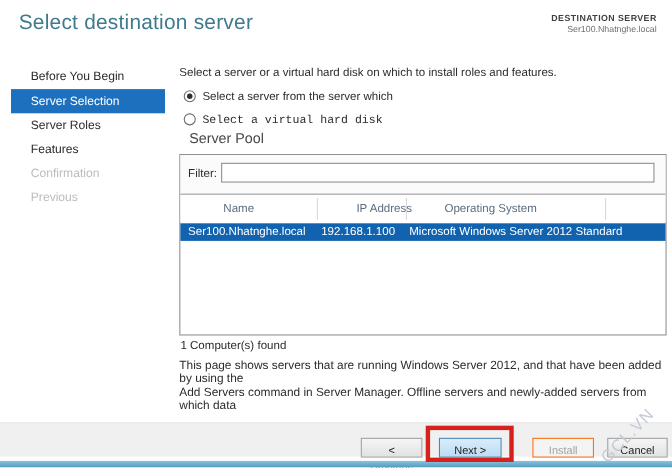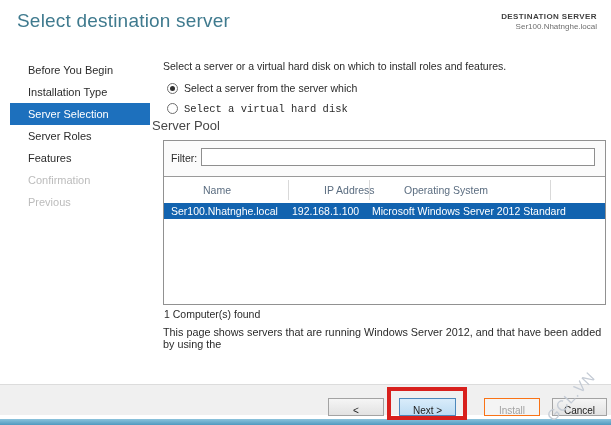--- a/index.html
+++ b/index.html
@@ -20,21 +20,21 @@
   .side-item.active{background:#1d70bd;color:#ffffff;}
   .side-item.disabled{color:#bcbcbc;}
   
   .intro{position:absolute;left:163px;top:60px;width:440px;font-size:10.5px;color:#2b2b2b;}
   .radio-row{position:absolute;left:167px;height:12px;font-size:10.5px;color:#2b2b2b;}
   .radio-row.r0{top:82px;}
   .radio-row.r1{top:103px;font-family:Liberation Mono, monospace;}
   .radio-dot{display:inline-block;width:9px;height:9px;border:1px solid #6e6e6e;border-radius:50%;
     background:#fff;vertical-align:-2px;margin-right:6px;position:relative;}
   .radio-dot.checked::after{content:"";position:absolute;left:2px;top:2px;width:5px;height:5px;border-radius:50%;background:#2f2f2f;}
-  .section-title{position:absolute;left:152px;top:118px;font-size:13px;color:#474747;}
+  .section-title{position:absolute;left:172px;top:118px;font-size:13px;color:#474747;}
   
   .pool-panel{position:absolute;left:163px;top:140px;width:443px;height:165px;border:1px solid #919191;box-sizing:border-box;background:#fff;}
   .filter-row{position:absolute;left:0;top:0;right:0;height:35px;background:#fbfbfb;}
   .filter-label{position:absolute;left:7px;top:11px;font-size:10.5px;color:#2b2b2b;}
   .filter-input{position:absolute;left:37px;top:7px;width:394px;height:18px;border:1px solid #8f8f8f;
     box-sizing:border-box;font-size:10.5px;font-family:"Liberation Sans",sans-serif;padding:0 4px;background:#fff;}
   .table-head{position:absolute;left:0;top:35px;right:0;height:26px;border-top:1px solid #9a9a9a;background:#fff;box-sizing:border-box;}
   .th{position:absolute;top:7px;font-size:10.5px;color:#5b6d80;padding-left:32px;}
   .th.c0{left:7px;}  .th.c1{left:128px;}  .th.c2{left:208px;}
   .col-div{position:absolute;top:3px;height:20px;width:1px;background:#d9d9d9;}
@@ -66,21 +66,20 @@
 <body>
 
 <div class="wizard-title">Select destination server</div>
 <div class="dest-block">
   <div class="dest-label">DESTINATION SERVER</div>
   <div class="dest-value">Ser100.Nhatnghe.local</div>
 </div>
 
 <div class="sidebar">
   <div class="side-item">Before You Begin</div>
-  <div class="side-item">Installation Type</div>
   <div class="side-item active">Server Selection</div>
   <div class="side-item">Server Roles</div>
   <div class="side-item">Features</div>
   <div class="side-item disabled">Confirmation</div>
   <div class="side-item disabled">Previous</div>
 </div>
 
 <div class="intro">Select a server or a virtual hard disk on which to install roles and features.</div>
 
 <div class="radio-row r0">
@@ -109,20 +108,21 @@
     <span class="td c0">Ser100.Nhatnghe.local</span>
     <span class="td c1">192.168.1.100</span>
     <span class="td c2">Microsoft Windows Server 2012 Standard</span>
   </div>
 </div>
 
 <div class="count-text">1 Computer(s) found</div>
 
 <div class="desc">
   <div>This page shows servers that are running Windows Server 2012, and that have been added by using the</div>
+  <div>Add Servers command in Server Manager. Offline servers and newly-added servers from which data</div>
 </div>
 
 <div class="footer-divider"></div>
 <div class="footer"></div>
 <button class="btn btn-prev">&lt; Previous</button>
 <button class="btn btn-next">Next &gt;</button>
 <button class="btn btn-install">Install</button>
 <button class="btn btn-cancel">Cancel</button>
 <div class="bottom-bar"></div>
 

